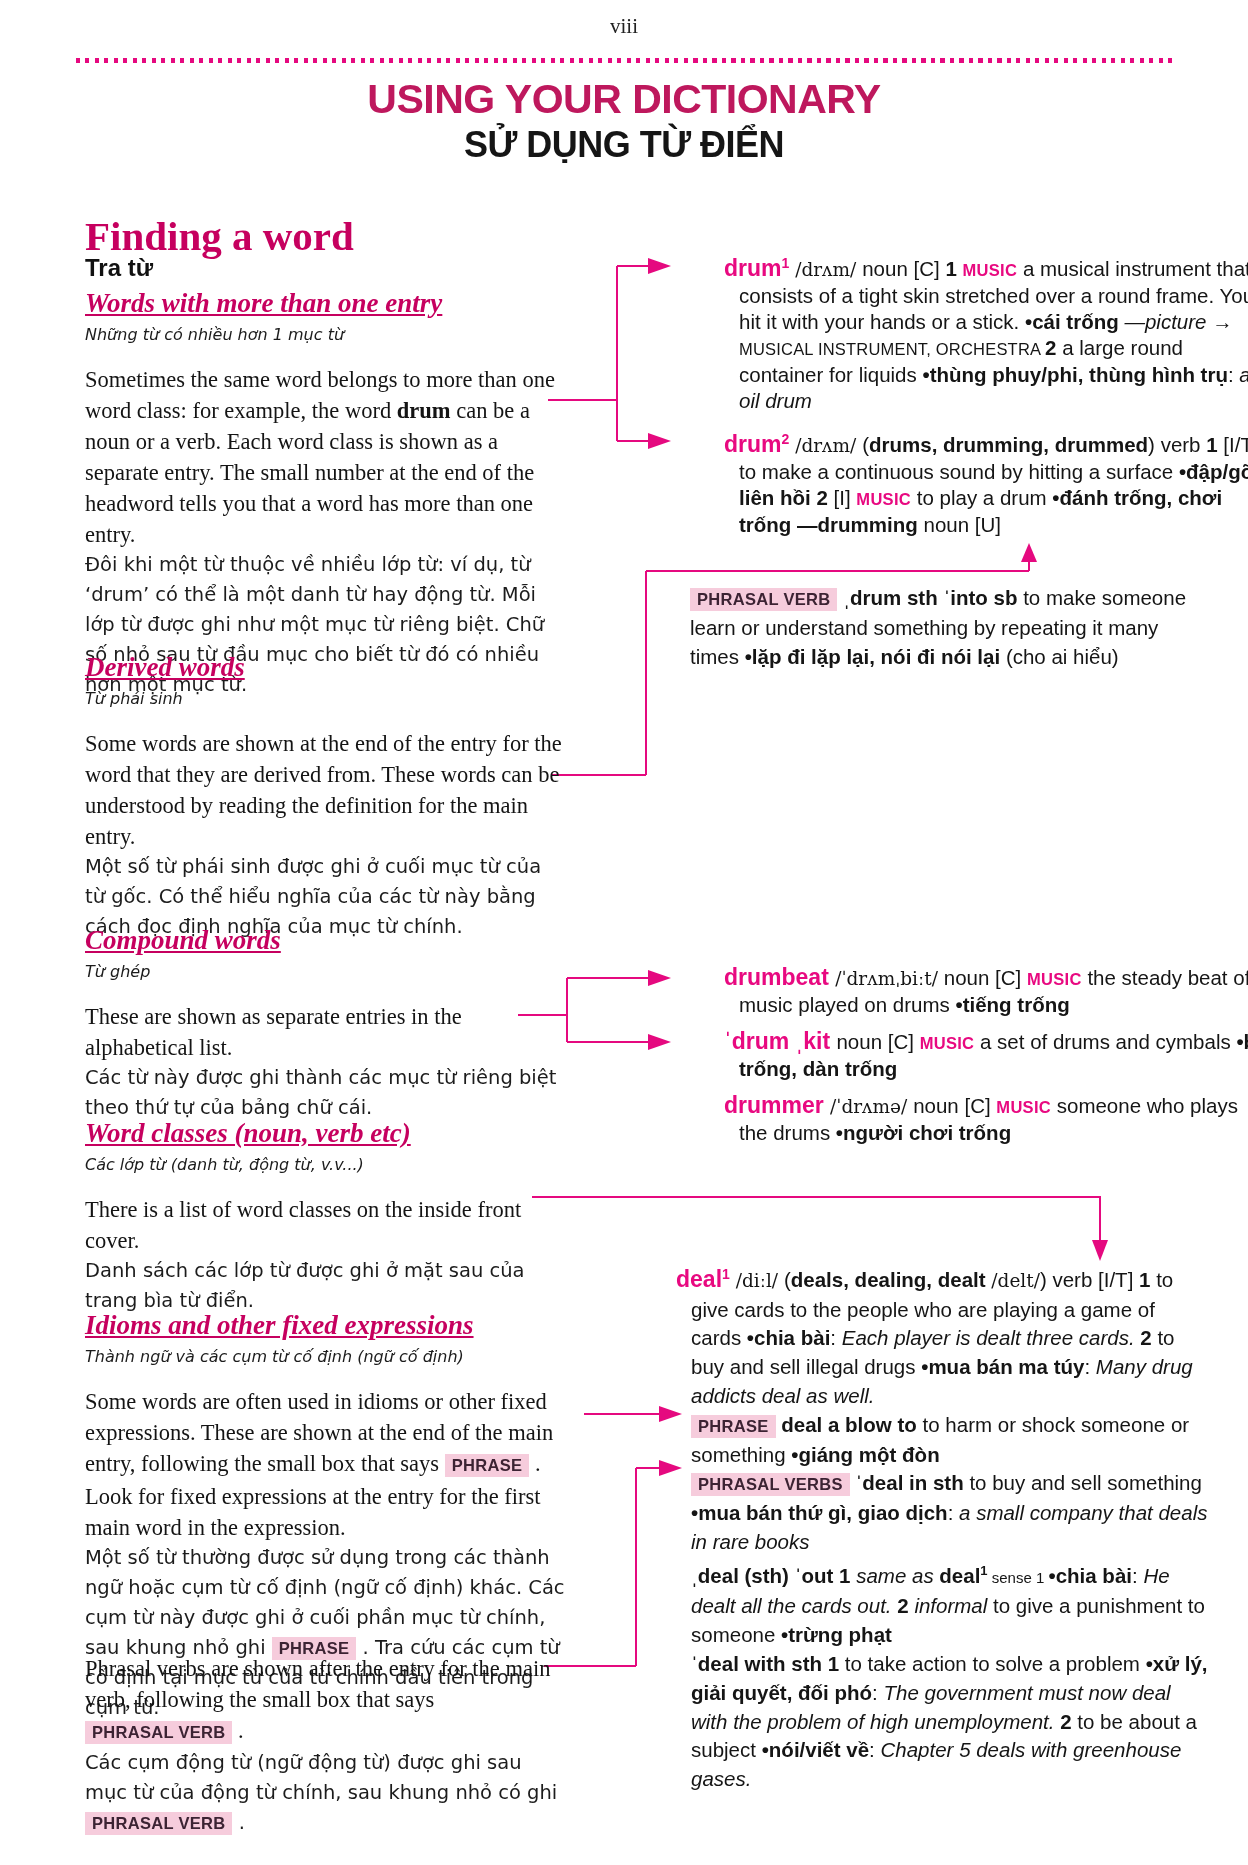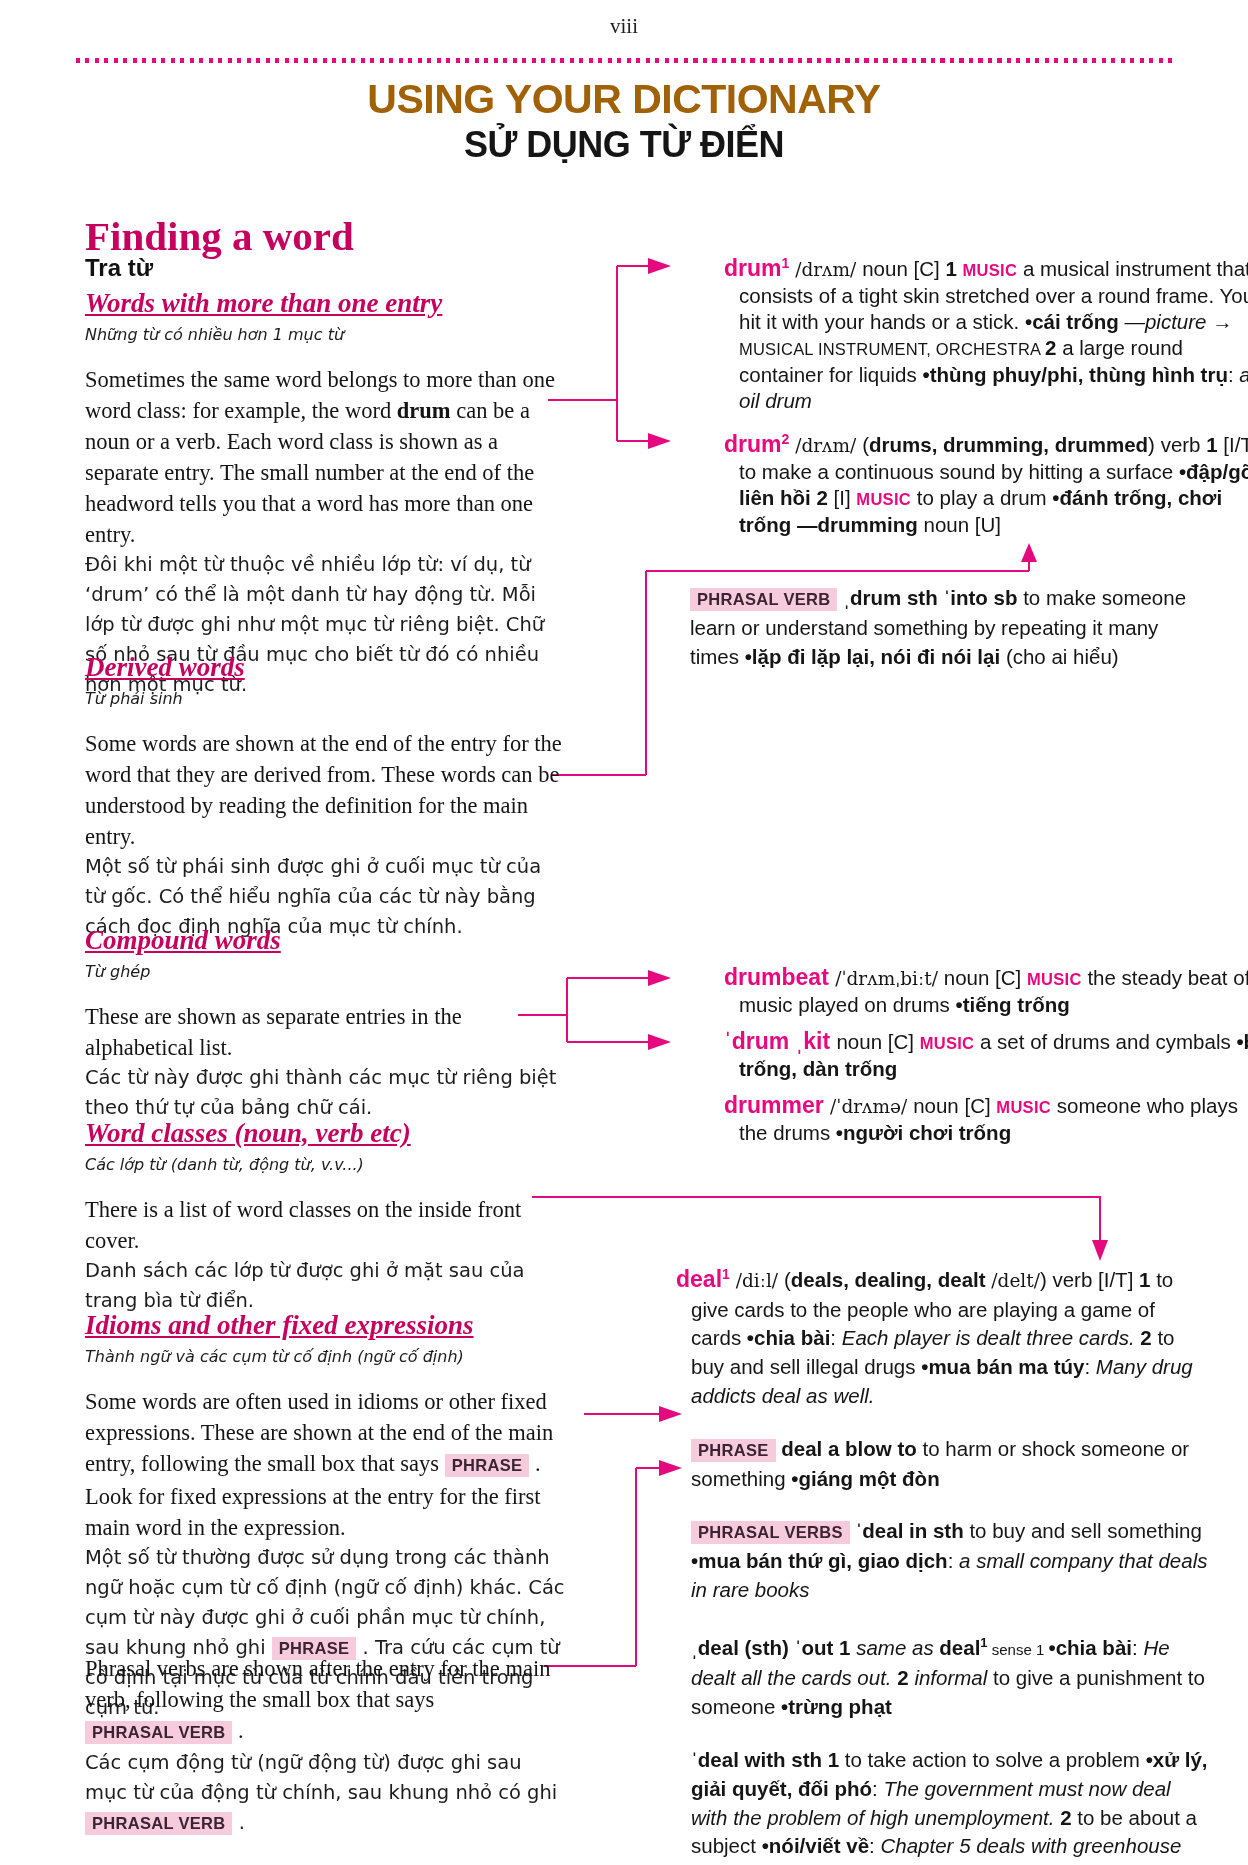--- a/index.html
+++ b/index.html
@@ -4,41 +4,41 @@
 <style>
   html,body{margin:0;padding:0;background:#ffffff;}
   .page{position:relative;width:1248px;height:1865px;background:#fff;overflow:hidden;
         font-family:"Liberation Sans",sans-serif;color:#191919;}
   
   .pageno{position:absolute;top:14px;left:0;width:100%;text-align:center;
           font-family:"Liberation Serif",serif;font-size:21px;color:#222;}
   .dotrule{position:absolute;top:58px;left:76px;width:1096px;height:5px;
            background:repeating-linear-gradient(90deg,#e5097f 0 4px,transparent 4px 9.5px);}
   .title1{position:absolute;top:76px;left:0;width:100%;text-align:center;
-          font-size:41px;font-weight:700;letter-spacing:-0.5px;color:#a16207;}
+          font-size:41px;font-weight:700;letter-spacing:-0.5px;color:#be185d;}
   .title2{position:absolute;top:124px;left:0;width:100%;text-align:center;
           font-size:36px;font-weight:700;letter-spacing:-0.5px;color:#151515;}
   
   .h1main{position:absolute;left:85px;top:212px;font-family:"Liberation Serif",serif;
           font-weight:700;font-size:41px;color:#c6005f;margin:0;}
   .h1sub{position:absolute;left:85px;top:254px;font-size:24px;font-weight:700;color:#111;margin:0;}
   .sec{position:absolute;left:85px;width:482px;}
   .sec h2{font-family:"Liberation Serif",serif;font-style:italic;font-weight:600;
           font-size:27px;color:#c6005f;margin:0 0 4px 0;line-height:30px;text-decoration:underline;}
   .sec .sub{font-family:"DejaVu Sans",sans-serif;font-style:italic;font-size:16px;
             color:#1c1c1c;margin:0 0 16px 0;line-height:26px;}
   .p-en{font-family:"Liberation Serif",serif;font-size:22.5px;line-height:31px;margin:0;color:#141414;}
   .p-vn{font-family:"DejaVu Sans",sans-serif;font-size:19.5px;line-height:30px;margin:0;color:#1c1c1c;}
   
   .entry{position:absolute;left:692px;width:532px;font-size:20.5px;line-height:26px;
          padding-left:15px;text-indent:-15px;color:#151515;margin-left:32px;}
   .pvblock{position:absolute;left:690px;width:518px;font-size:20.5px;line-height:28.8px;color:#151515;}
   .dealwrap{position:absolute;left:676px;width:532px;font-size:20.5px;line-height:28.8px;color:#151515;}
   .dealwrap .b1{padding-left:15px;text-indent:-15px;}
-  .dealwrap .subb{margin-left:15px;margin-top:24px;}
+  .dealwrap .subb{margin-left:15px;}
   
   .sg-b{font-weight:700;}
   .sg-i{font-style:italic;}
   .sg-num{font-weight:700;}
   .sg-hw{color:#e80980;font-weight:700;font-size:23px;}
   .sg-hwsup{color:#e80980;font-weight:700;font-size:14px;vertical-align:super;}
   .sg-bsup{font-weight:700;font-size:13px;vertical-align:super;}
   .sg-sense{font-size:15px;}
   .sg-lbl{color:#e80980;font-weight:700;font-size:16.5px;letter-spacing:.3px;}
   .sg-sc{font-size:16.5px;letter-spacing:.2px;}

